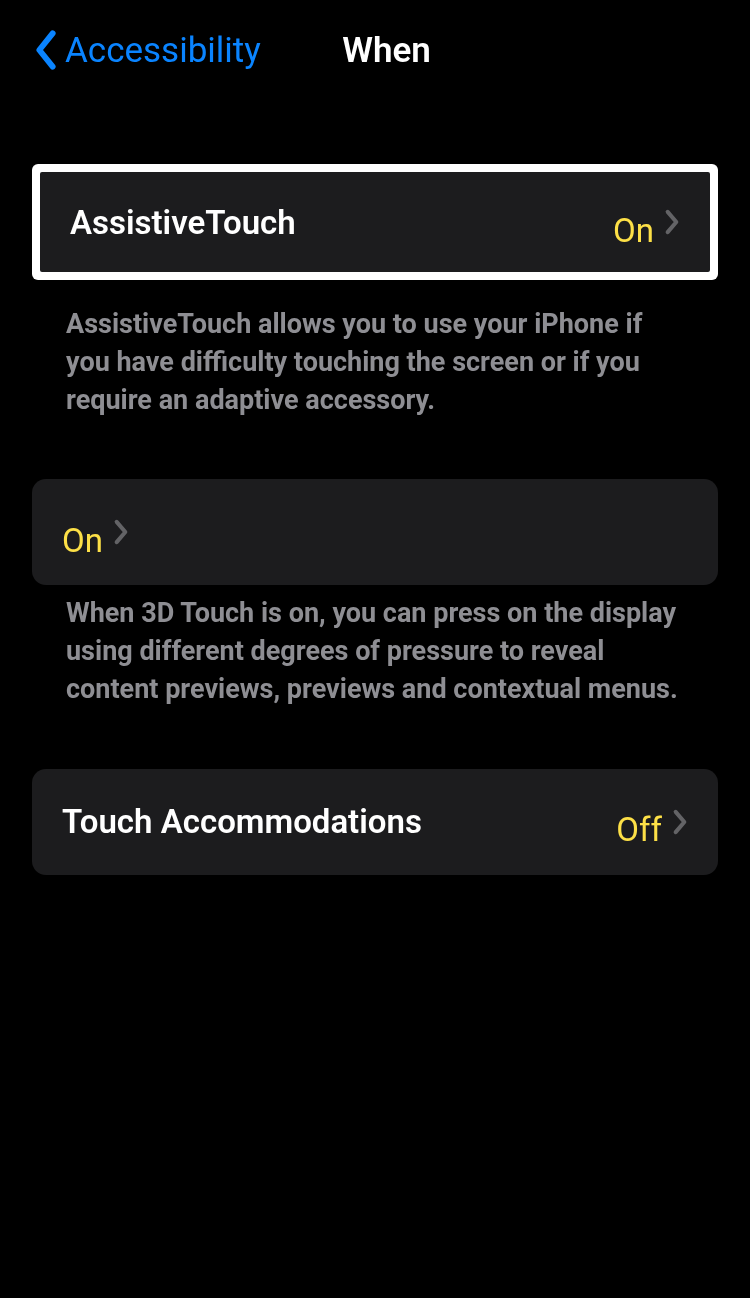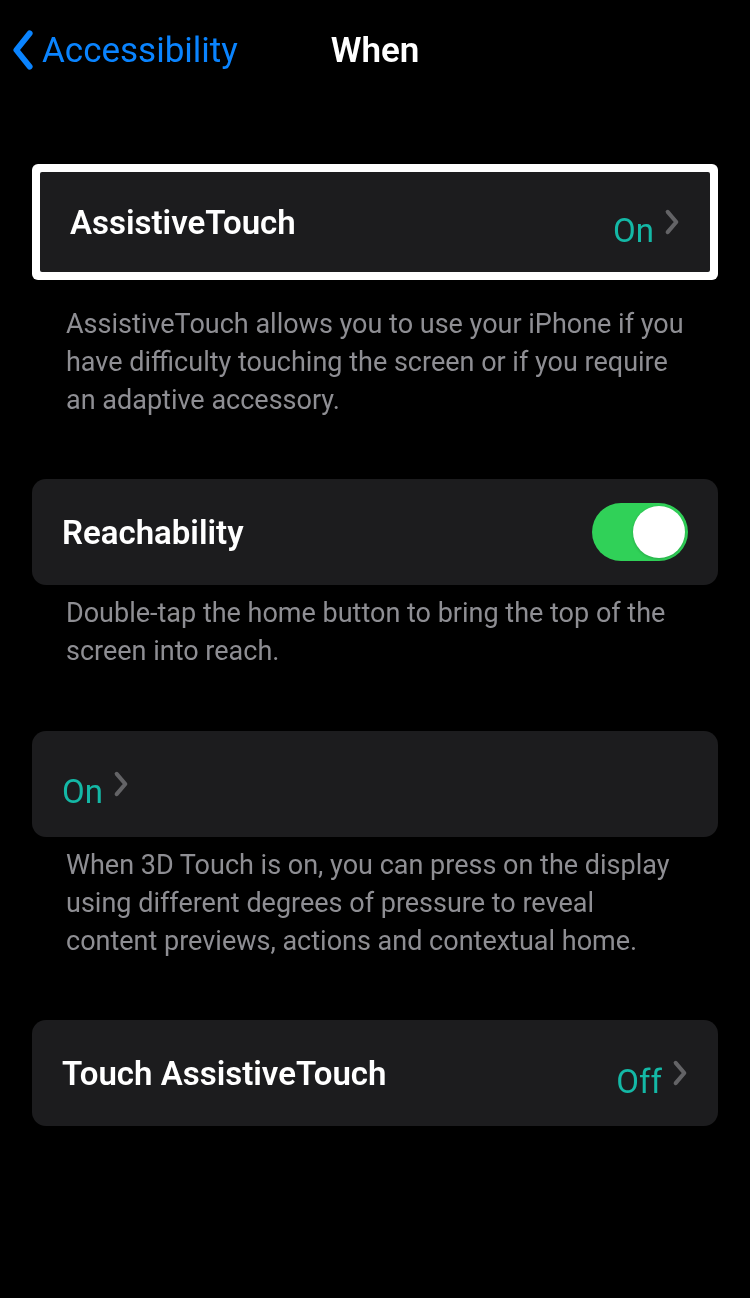--- a/index.html
+++ b/index.html
@@ -10,20 +10,21 @@
       font-family: -apple-system, BlinkMacSystemFont, "Segoe UI", Roboto, Helvetica, Arial, sans-serif;
       color: #fff;
       overflow: hidden;
     }
     .header {
       display: flex;
       align-items: center;
       height: 100px;
       position: relative;
       padding: 0 10px;
+      margin-left: 23px;
     }
     .back-group {
       display: flex;
       align-items: center;
       gap: 6px;
     }
     .chevron-icon {
       width: 26px;
       height: 40px;
       color: #0a84ff;
@@ -71,35 +72,35 @@
       font-weight: 600;
       color: #fff;
     }
     .cell-right {
       display: flex;
       align-items: center;
       gap: 10px;
     }
     .cell-value {
       font-size: 33px;
-      color: #14b8a6;
+      color: #fde047;
       font-weight: 400;
       margin-top: 16px;
     }
     .chevron-right-icon {
       width: 16px;
       height: 26px;
       color: #636366;
     }
     .footer {
       font-size: 27px;
       line-height: 1.4;
       color: #8e8e93;
       padding: 10px 34px 0 34px;
-      font-weight: 400;
+      font-weight: 700;
     }
     .switch {
       position: relative;
       width: 96px;
       height: 58px;
       background: #30d158;
       border-radius: 30px;
       flex-shrink: 0;
     }
     .switch-knob {
@@ -140,45 +141,36 @@
           <div class="cell-value">On</div>
           <svg class="chevron-right-icon" viewBox="0 0 10 18" fill="none" stroke="currentColor" stroke-width="2.8" stroke-linecap="round" stroke-linejoin="round">
             <polyline points="2,2 8,9 2,16"></polyline>
           </svg>
         </div>
       </div>
     </div>
     <div class="footer">AssistiveTouch allows you to use your iPhone if you have difficulty touching the screen or if you require an adaptive accessory.</div>
   </div>
 
-  <div class="section">
-    <div class="cell">
-      <div class="cell-label">Reachability</div>
-      <div class="switch">
-        <div class="switch-knob"></div>
-      </div>
-    </div>
-    <div class="footer">Double-tap the home button to bring the top of the screen into reach.</div>
-  </div>
 
   <div class="section">
     <div class="cell">
       <div class="cell-right">
         <div class="cell-value">On</div>
         <svg class="chevron-right-icon" viewBox="0 0 10 18" fill="none" stroke="currentColor" stroke-width="2.8" stroke-linecap="round" stroke-linejoin="round">
           <polyline points="2,2 8,9 2,16"></polyline>
         </svg>
       </div>
     </div>
-    <div class="footer">When 3D Touch is on, you can press on the display using different degrees of pressure to reveal content previews, actions and contextual home.</div>
+    <div class="footer">When 3D Touch is on, you can press on the display using different degrees of pressure to reveal content previews, previews and contextual menus.</div>
   </div>
 
   <div class="section">
     <div class="cell">
-      <div class="cell-label">Touch AssistiveTouch</div>
+      <div class="cell-label">Touch Accommodations</div>
       <div class="cell-right">
         <div class="cell-value">Off</div>
         <svg class="chevron-right-icon" viewBox="0 0 10 18" fill="none" stroke="currentColor" stroke-width="2.8" stroke-linecap="round" stroke-linejoin="round">
           <polyline points="2,2 8,9 2,16"></polyline>
         </svg>
       </div>
     </div>
   </div>
 
 </div>

